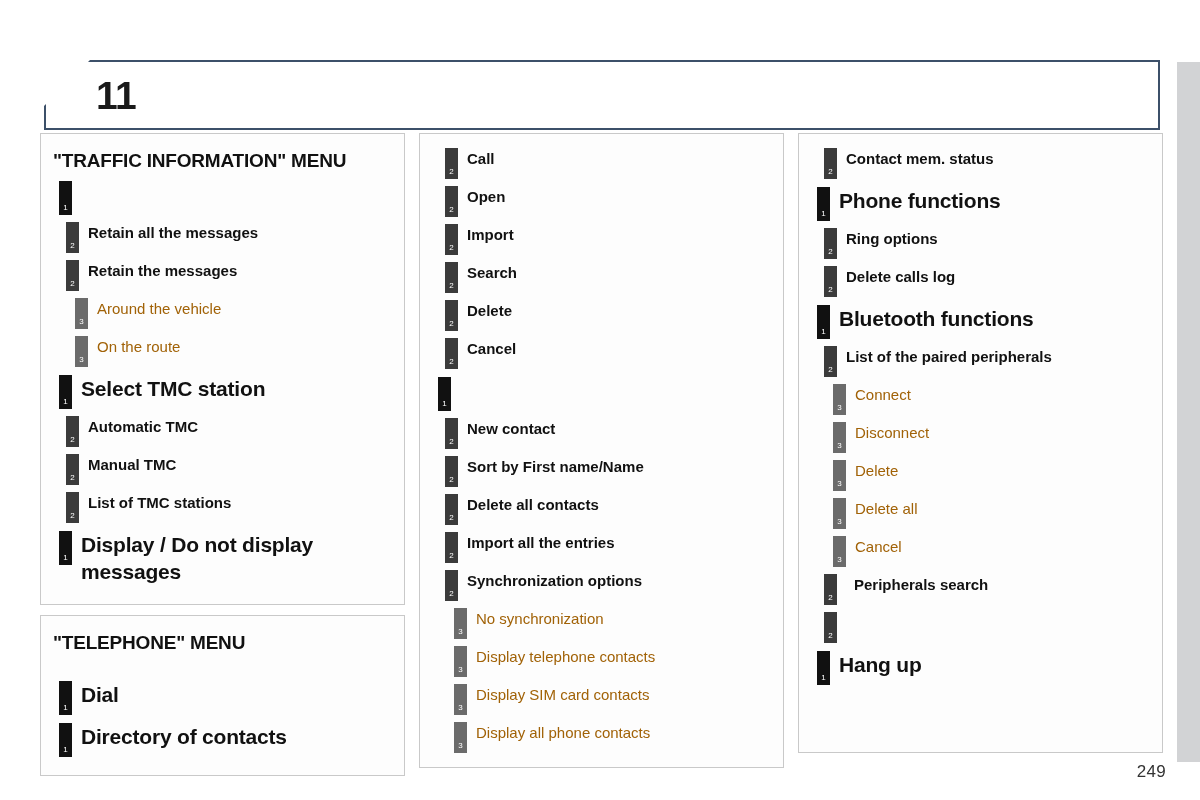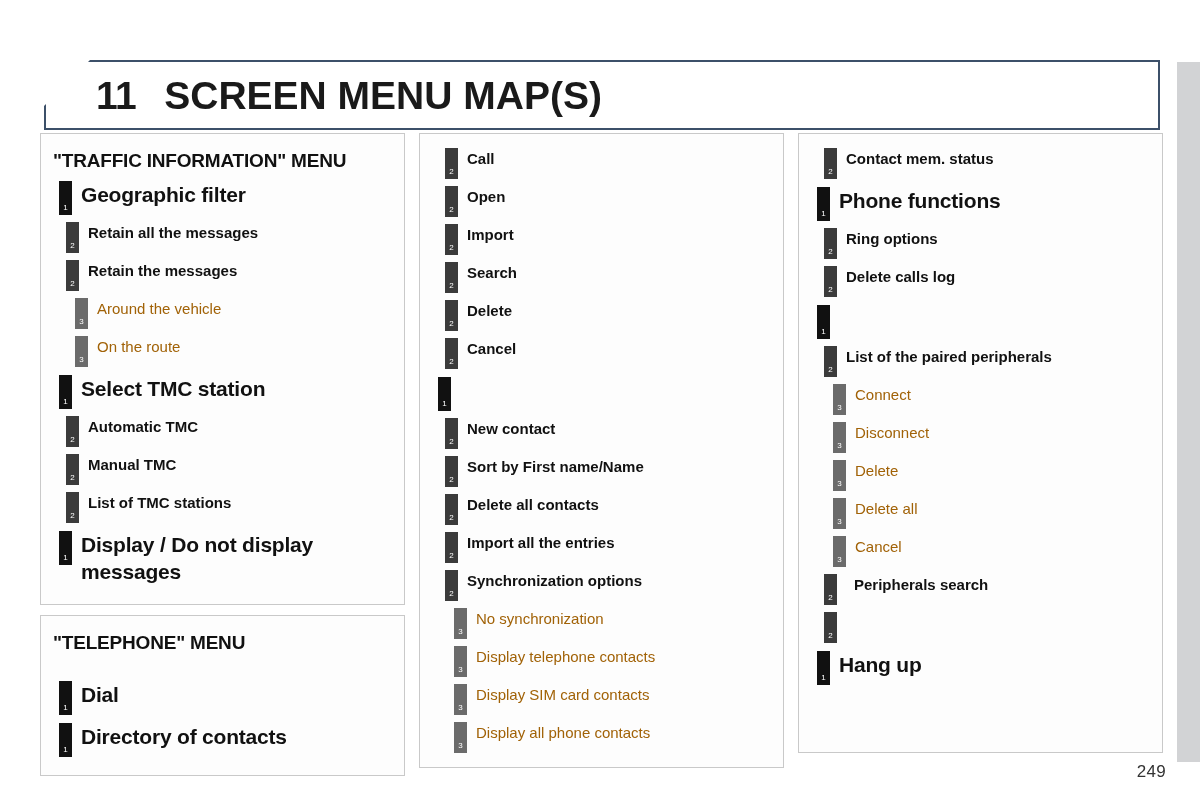--- a/index.html
+++ b/index.html
@@ -172,30 +172,28 @@
 </style>
 </head>
 <body>
 
 <div class="edge-stripe"></div>
 
 <div class="chapter-banner"></div>
 <div class="chapter-banner-inner"></div>
 <div class="chapter-title-row">
   <span class="chapter-num">11</span>
-  <span class="chapter-name">SCREEN MENU MAP(S)</span>
 </div>
 
 <div class="columns" id="columns-root">
     <div class="column">
       <div class="panel tall">
         <div class="panel-title">"TRAFFIC INFORMATION" MENU</div>
         <div class="entry lvl1">
           <span class="marker" style="background: rgb(17, 17, 17);">1</span>
-          <span class="label">Geographic filter</span>
         </div>
         <div class="entry lvl2">
           <span class="marker" style="background: rgb(59, 59, 59);">2</span>
           <span class="label">Retain all the messages</span>
         </div>
         <div class="entry lvl2">
           <span class="marker" style="background: rgb(59, 59, 59);">2</span>
           <span class="label">Retain the messages</span>
         </div>
         <div class="entry lvl3">
@@ -319,20 +317,21 @@
         <div class="entry lvl2">
           <span class="marker" style="background: rgb(59, 59, 59);">2</span>
           <span class="label">Ring options</span>
         </div>
         <div class="entry lvl2">
           <span class="marker" style="background: rgb(59, 59, 59);">2</span>
           <span class="label">Delete calls log</span>
         </div>
         <div class="entry lvl1">
           <span class="marker" style="background: rgb(17, 17, 17);">1</span>
+          <span class="label">Bluetooth functions</span>
         </div>
         <div class="entry lvl2">
           <span class="marker" style="background: rgb(59, 59, 59);">2</span>
           <span class="label">List of the paired peripherals</span>
         </div>
         <div class="entry lvl3">
           <span class="marker" style="background: rgb(107, 107, 107);">3</span>
           <span class="label">Connect</span>
         </div>
         <div class="entry lvl3">

